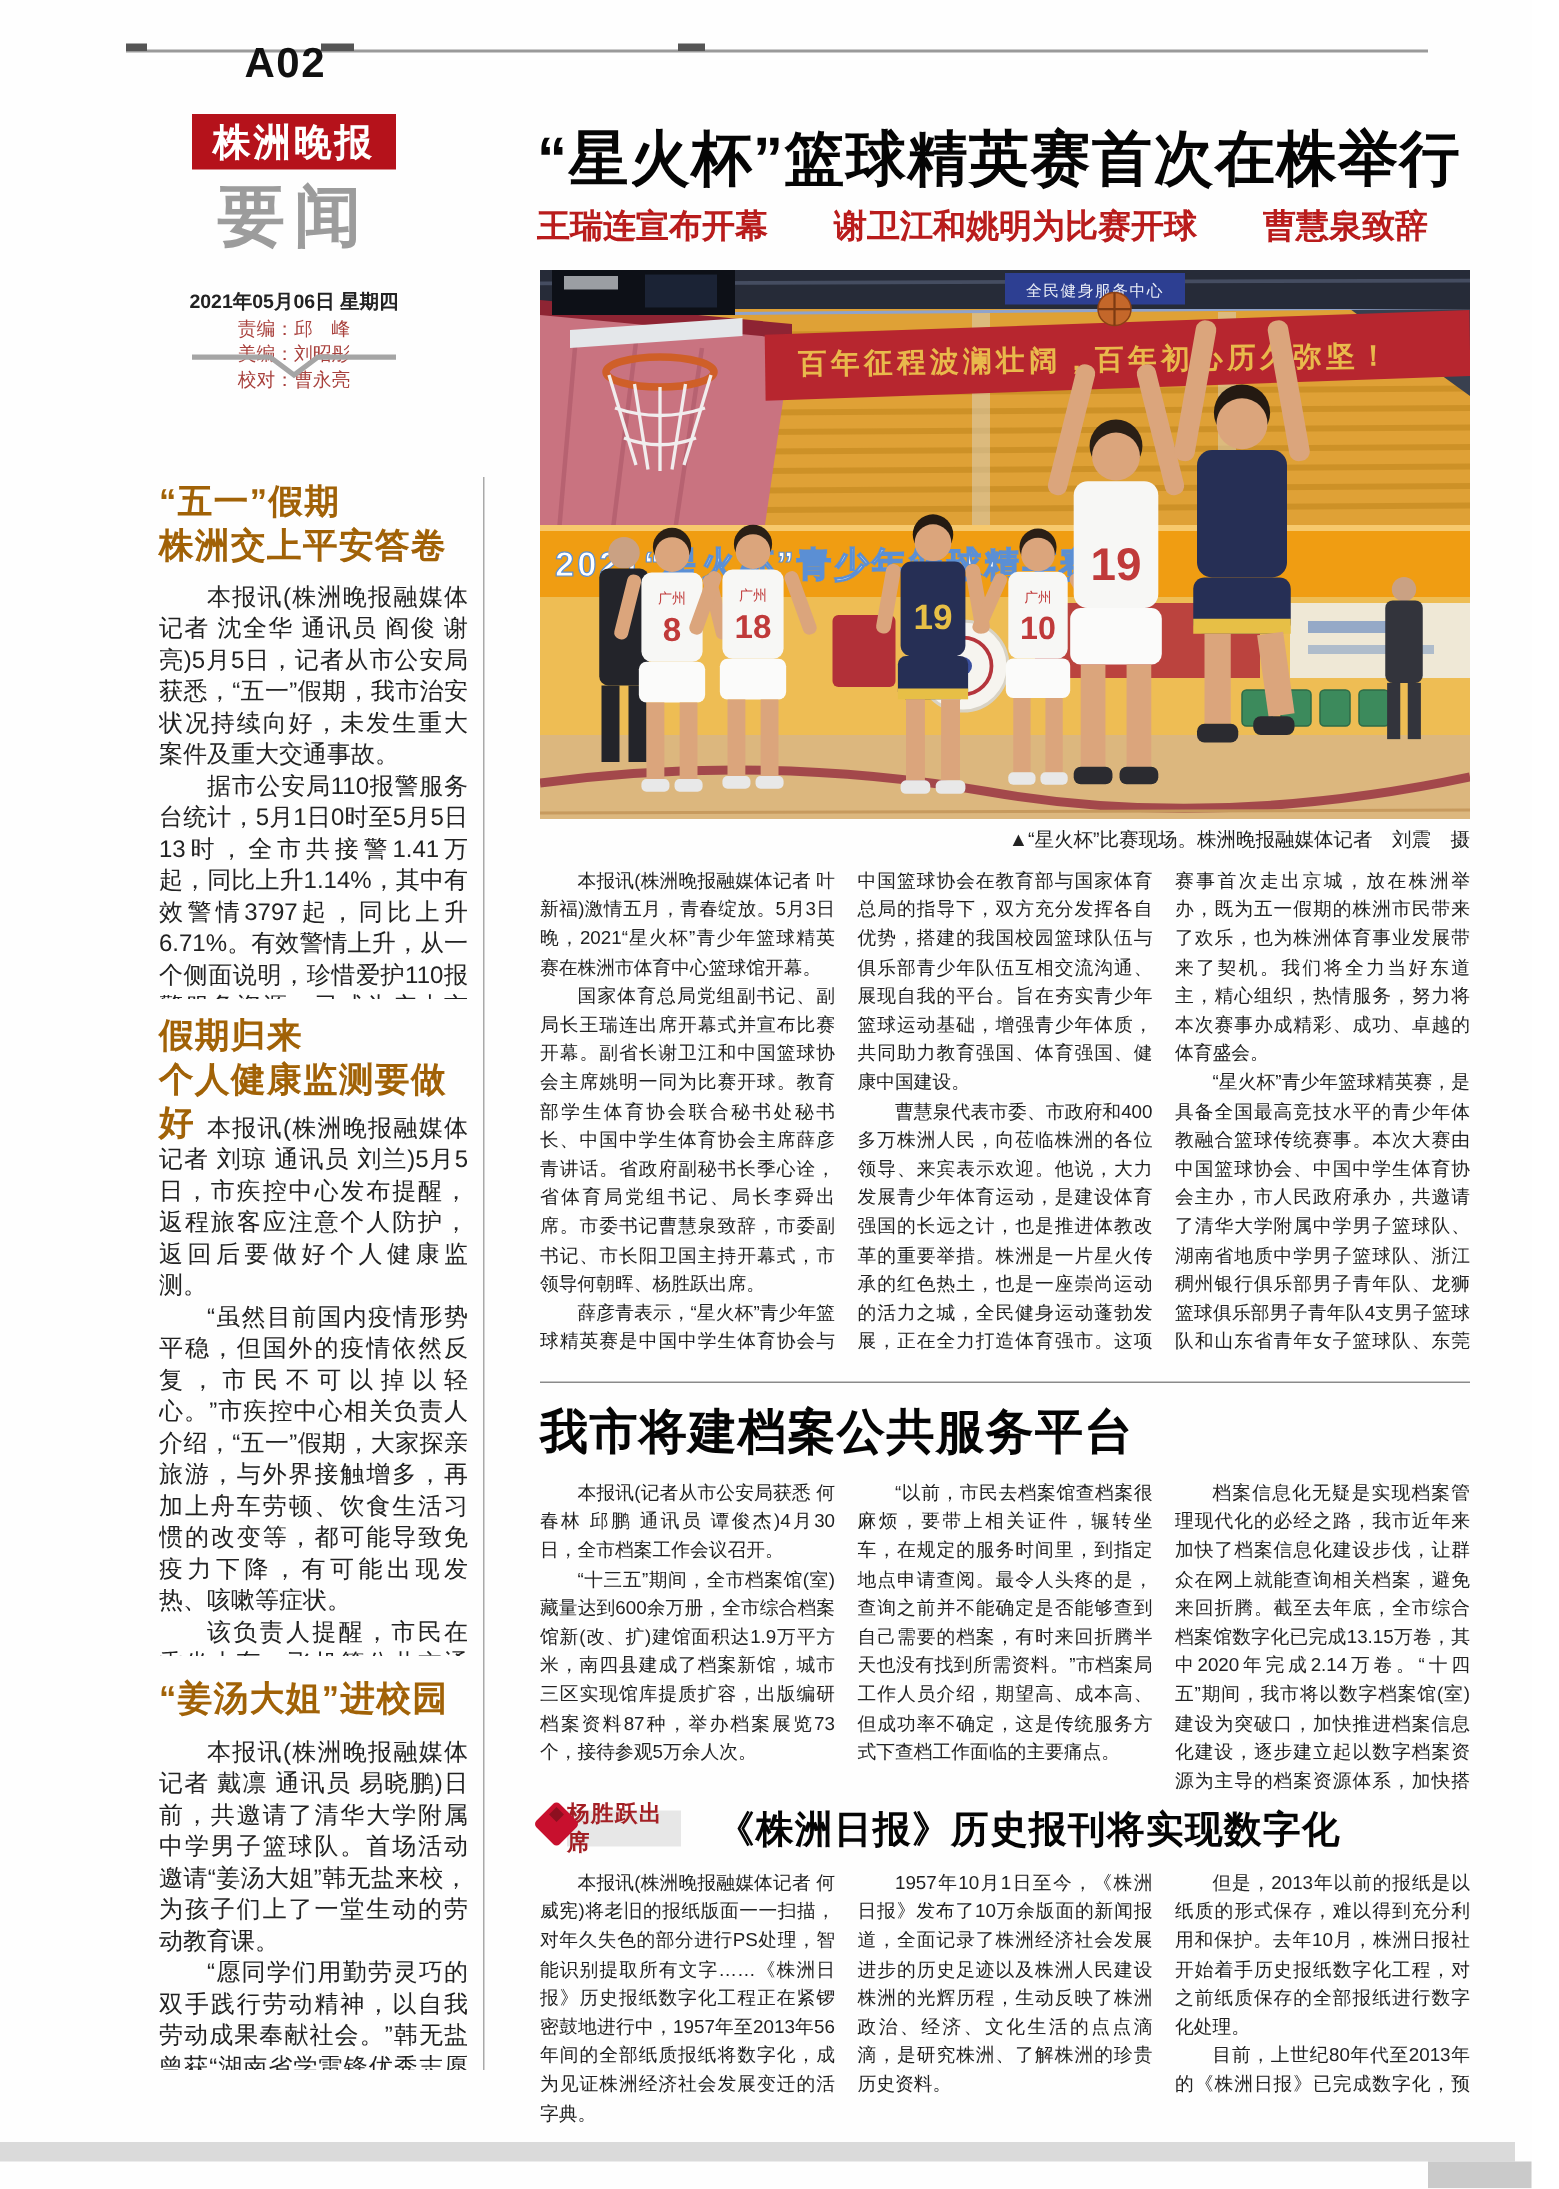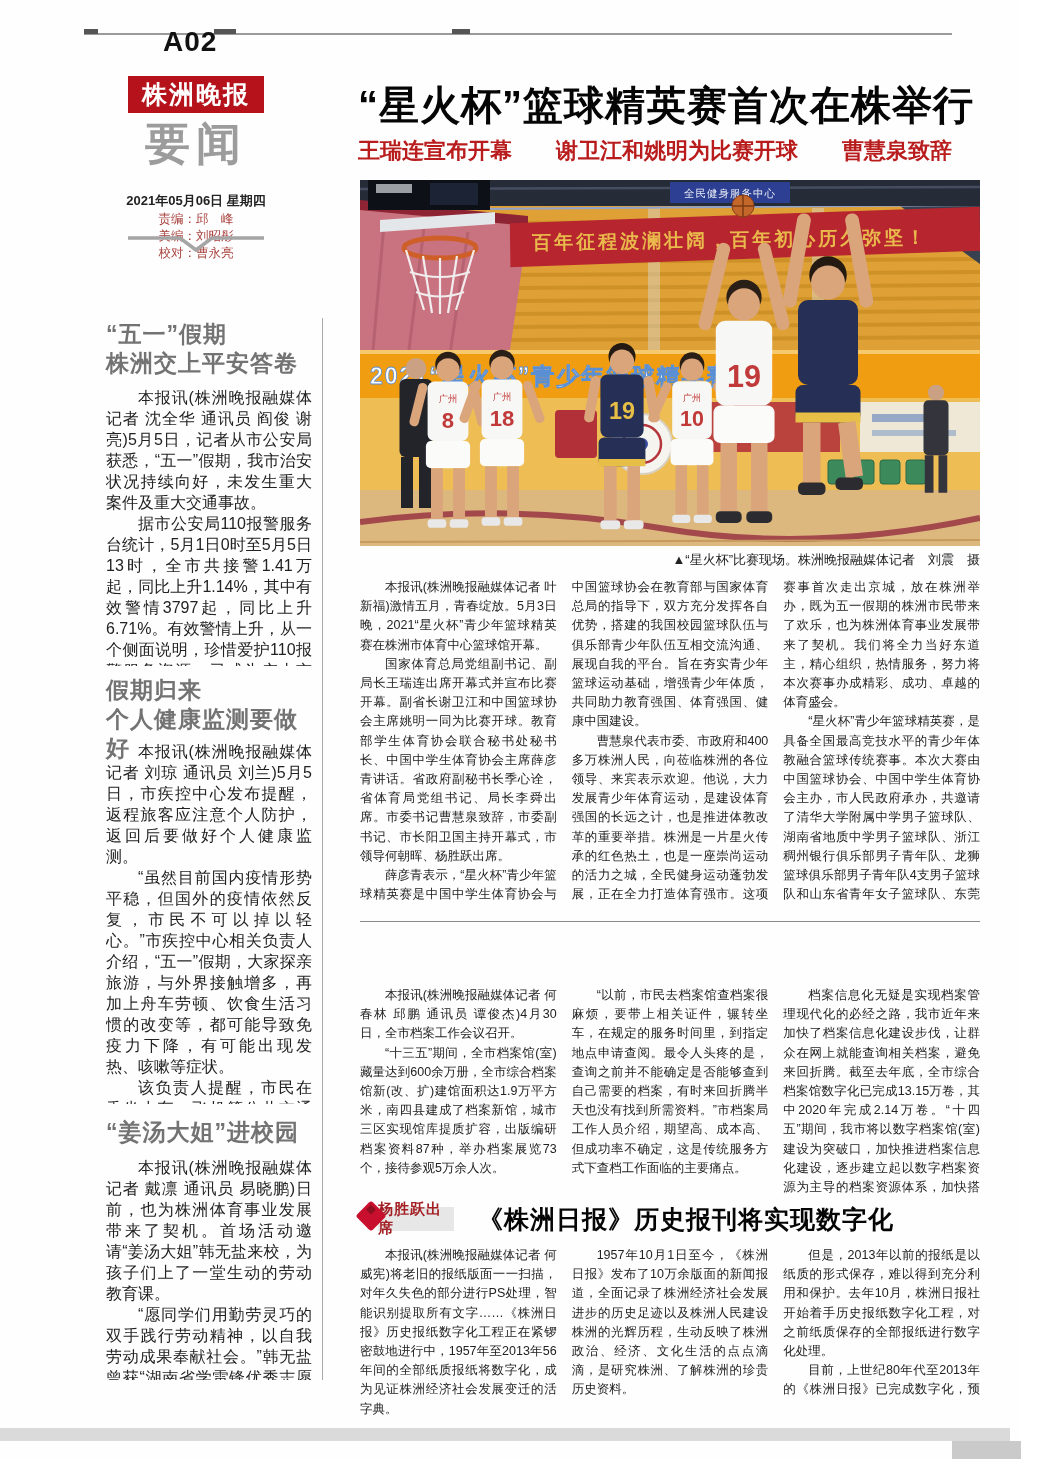--- a/index.html
+++ b/index.html
@@ -17,21 +17,21 @@
              display:flex;align-items:center;justify-content:center;font-family:"Liberation Serif",serif;
              font-size:25px;font-weight:900;letter-spacing:2px;}
   .section-name{left:124px;top:114px;width:144px;text-align:center;color:#9c9c9c;
                 font-family:"Liberation Serif",serif;font-size:45px;font-weight:900;letter-spacing:6px;}
   .m-date{left:90px;top:192px;width:212px;text-align:center;font-size:13px;font-weight:bold;color:#222;}
   .m-editor{left:90px;width:212px;text-align:center;font-size:12.5px;color:#a8403c;line-height:17px;}
   .chevron{left:128px;top:233px;}
 
   
   .side{left:106px;width:206px;}
-  .side-title{font-size:23px;line-height:29px;font-weight:900;letter-spacing:1px;color:#737373;}
+  .side-title{font-size:23px;line-height:29px;font-weight:900;letter-spacing:1px;color:#a16207;}
   .v-rule{left:322px;top:318px;width:1px;height:1062px;background:#a9a9a9;}
   .body-text p{margin:0;text-indent:2em;text-align:justify;color:#222;}
   .clip{overflow:hidden;}
 
   
   .main-headline{left:358px;top:78px;width:624px;font-size:40px;font-weight:900;letter-spacing:1px;color:#050505;white-space:nowrap;}
   .main-sub{left:358px;top:136px;width:624px;font-size:22px;font-weight:800;color:#b91c1c;white-space:nowrap;}
   .photo{left:360px;top:180px;width:620px;height:366px;background:#d8a23a;}
   .caption{left:360px;top:551px;width:620px;text-align:right;font-size:13px;color:#222;}
 
@@ -93,21 +93,21 @@
   <div class="abs side body-text clip" style="top:742px;height:362px;">
       <p>本报讯(株洲晚报融媒体记者 刘琼 通讯员 刘兰)5月5日，市疾控中心发布提醒，返程旅客应注意个人防护，返回后要做好个人健康监测。</p>
       <p>“虽然目前国内疫情形势平稳，但国外的疫情依然反复，市民不可以掉以轻心。”市疾控中心相关负责人介绍，“五一”假期，大家探亲旅游，与外界接触增多，再加上舟车劳顿、饮食生活习惯的改变等，都可能导致免疫力下降，有可能出现发热、咳嗽等症状。</p>
       <p>该负责人提醒，市民在乘坐火车、飞机等公共交通工具时，要全程佩戴口罩，尽量减少餐饮次数，减少交谈。接触可能被污染的物品后应及时洗手，或用免洗洗手液消毒。旅行归来后，持续做好个人健康监测，一旦出现发热、咳嗽等可疑症状，即刻佩戴口罩前往就近的发热门诊就诊，如实告知医务人员旅行史、接触史，及时诊断和治疗。</p>
     </div>
 
   <div class="abs side side-title" style="top:1118px;">
     <div>“姜汤大姐”进校园</div>
   </div>
   <div class="abs side body-text clip" style="top:1158px;height:222px;">
-      <p>本报讯(株洲晚报融媒体记者 戴凛 通讯员 易晓鹏)日前，也为株洲体育事业发展带来了契机。首场活动邀请“姜汤大姐”韩无盐来校，为孩子们上了一堂生动的劳动教育课。</p>
+      <p>本报讯(株洲晚报融媒体记者 戴凛 通讯员 易晓鹏)日前，共邀请了清华大学附属中学男子篮球队。首场活动邀请“姜汤大姐”韩无盐来校，为孩子们上了一堂生动的劳动教育课。</p>
       <p>“愿同学们用勤劳灵巧的双手践行劳动精神，以自我劳动成果奉献社会。”韩无盐曾获“湖南省学雷锋优秀志愿者”“感动株洲十大人物”等荣誉称号。活动中，她教授孩子们制作姜汤，并分享了自己参与志愿服务的经历和收获。孩子们则向韩无盐赠送了鲜花，向她致敬。</p>
     </div>
 
   <div class="abs main-headline">“星火杯”篮球精英赛首次在株举行</div>
   <div class="abs main-sub">王瑞连宣布开幕　　谢卫江和姚明为比赛开球　　曹慧泉致辞</div>
 
   <div class="abs photo">
     <svg width="620" height="366" viewBox="0 0 620 366">
 
       <rect x="0" y="26" width="620" height="146" fill="#dfa136"></rect>
@@ -300,23 +300,24 @@
     <div class="cols3">
         <p>本报讯(株洲晚报融媒体记者 叶新福)激情五月，青春绽放。5月3日晚，2021“星火杯”青少年篮球精英赛在株洲市体育中心篮球馆开幕。</p>
         <p>国家体育总局党组副书记、副局长王瑞连出席开幕式并宣布比赛开幕。副省长谢卫江和中国篮球协会主席姚明一同为比赛开球。教育部学生体育协会联合秘书处秘书长、中国中学生体育协会主席薛彦青讲话。省政府副秘书长季心诠，省体育局党组书记、局长李舜出席。市委书记曹慧泉致辞，市委副书记、市长阳卫国主持开幕式，市领导何朝晖、杨胜跃出席。</p>
         <p>薛彦青表示，“星火杯”青少年篮球精英赛是中国中学生体育协会与中国篮球协会在教育部与国家体育总局的指导下，双方充分发挥各自优势，搭建的我国校园篮球队伍与俱乐部青少年队伍互相交流沟通、展现自我的平台。旨在夯实青少年篮球运动基础，增强青少年体质，共同助力教育强国、体育强国、健康中国建设。</p>
         <p>曹慧泉代表市委、市政府和400多万株洲人民，向莅临株洲的各位领导、来宾表示欢迎。他说，大力发展青少年体育运动，是建设体育强国的长远之计，也是推进体教改革的重要举措。株洲是一片星火传承的红色热土，也是一座崇尚运动的活力之城，全民健身运动蓬勃发展，正在全力打造体育强市。这项赛事首次走出京城，放在株洲举办，既为五一假期的株洲市民带来了欢乐，也为株洲体育事业发展带来了契机。我们将全力当好东道主，精心组织，热情服务，努力将本次赛事办成精彩、成功、卓越的体育盛会。</p>
         <p>“星火杯”青少年篮球精英赛，是具备全国最高竞技水平的青少年体教融合篮球传统赛事。本次大赛由中国篮球协会、中国中学生体育协会主办，市人民政府承办，共邀请了清华大学附属中学男子篮球队、湖南省地质中学男子篮球队、浙江稠州银行俱乐部男子青年队、龙狮篮球俱乐部男子青年队4支男子篮球队和山东省青年女子篮球队、东莞体校女子青年队、湖南雅礼中学女子篮球队、河南省济源第一中学女子篮球队4支女子篮球队，共计8支球队、96名运动员参赛。比赛于4月30日拉开战幕，共历时6天。</p>
       </div>
   </div>
 
   <div class="abs mid-rule"></div>
+  <div class="abs archive-headline">我市将建档案公共服务平台</div>
   <div class="abs story body-text clip" style="top:986px;height:212px;">
     <div class="cols3">
-        <p>本报讯(株洲晚报融媒体记者 何春林 邱鹏 通讯员 谭俊杰)4月30日，全市档案工作会议召开。</p>
+        <p>本报讯(记者从市公安局获悉 何春林 邱鹏 通讯员 谭俊杰)4月30日，全市档案工作会议召开。</p>
         <p>“十三五”期间，全市档案馆(室)藏量达到600余万册，全市综合档案馆新(改、扩)建馆面积达1.9万平方米，南四县建成了档案新馆，城市三区实现馆库提质扩容，出版编研档案资料87种，举办档案展览73个，接待参观5万余人次。</p>
         <p>“以前，市民去档案馆查档案很麻烦，要带上相关证件，辗转坐车，在规定的服务时间里，到指定地点申请查阅。最令人头疼的是，查询之前并不能确定是否能够查到自己需要的档案，有时来回折腾半天也没有找到所需资料。”市档案局工作人员介绍，期望高、成本高、但成功率不确定，这是传统服务方式下查档工作面临的主要痛点。</p>
         <p>档案信息化无疑是实现档案管理现代化的必经之路，我市近年来加快了档案信息化建设步伐，让群众在网上就能查询相关档案，避免来回折腾。截至去年底，全市综合档案馆数字化已完成13.15万卷，其中2020年完成2.14万卷。“十四五”期间，我市将以数字档案馆(室)建设为突破口，加快推进档案信息化建设，逐步建立起以数字档案资源为主导的档案资源体系，加快搭建档案公共服务平台，拓展档案工作数字化网络化智能化应用场景，推进档案信息资源共享利用。</p>
       </div>
   </div>
 
   <div class="abs rel-bar">
     <div class="rel-tagbox">杨胜跃出席</div>
     <div class="rel-diamond"></div>
     <div class="rel-headline">《株洲日报》历史报刊将实现数字化</div>

